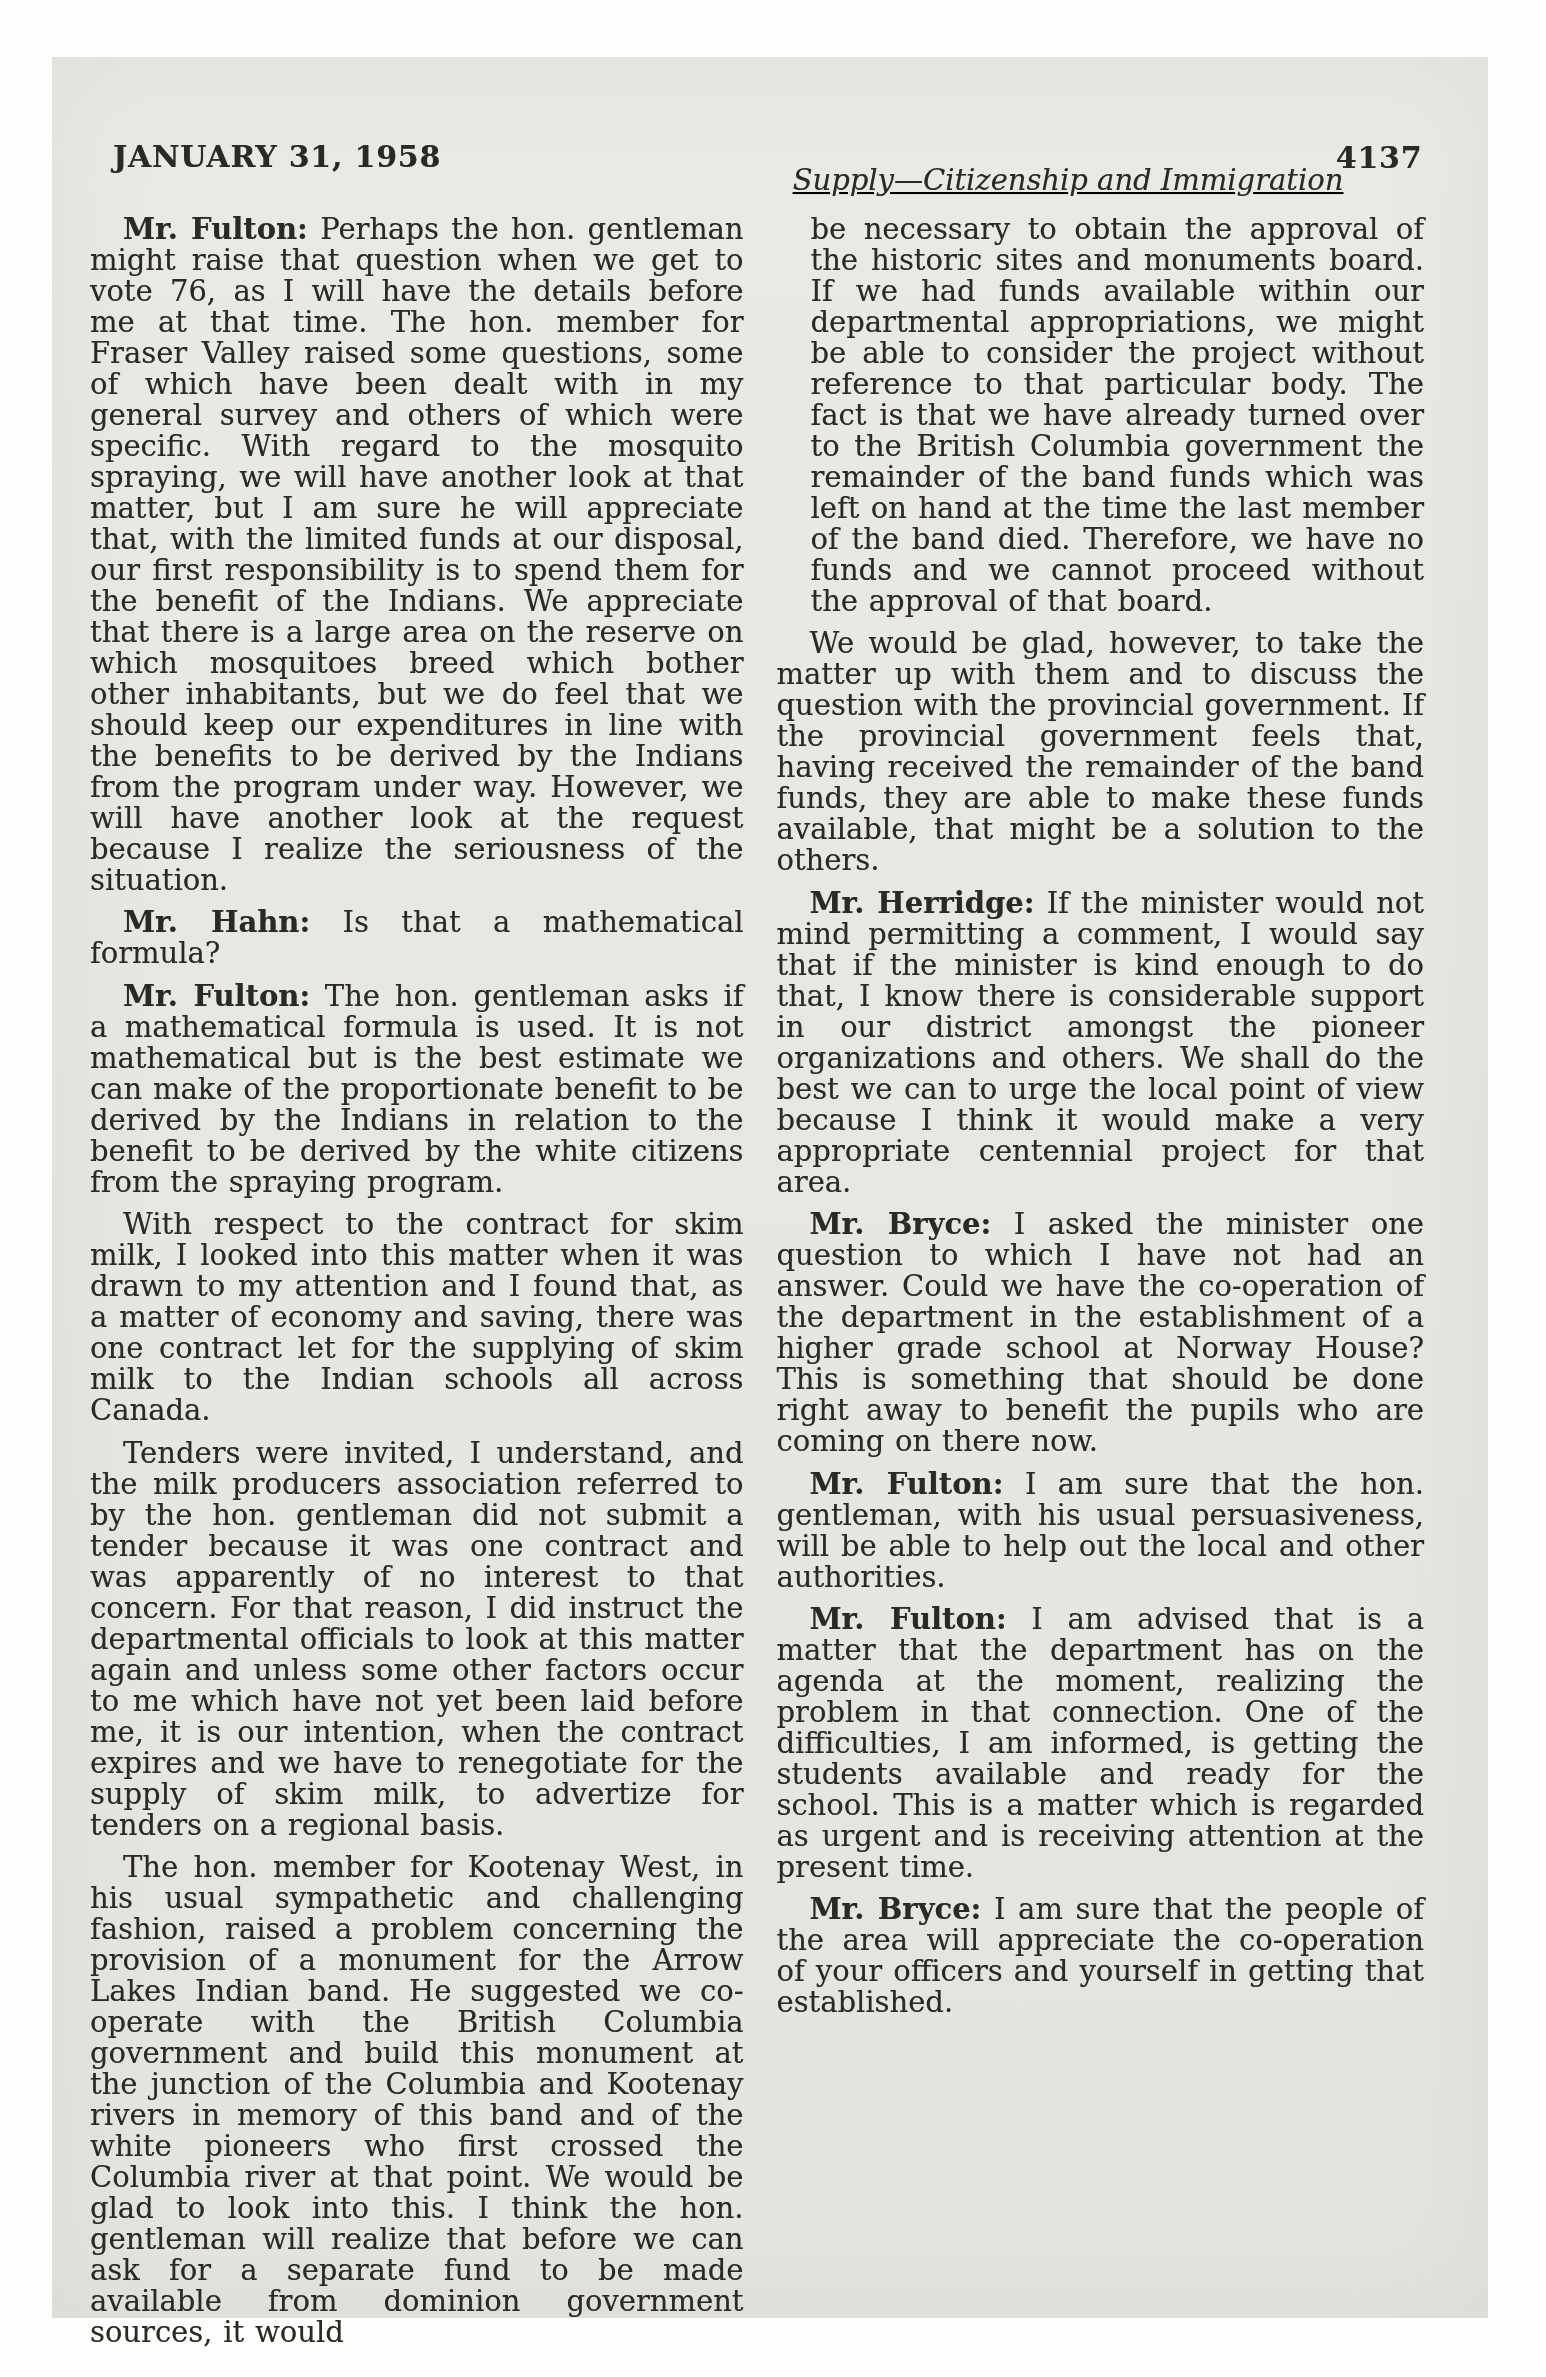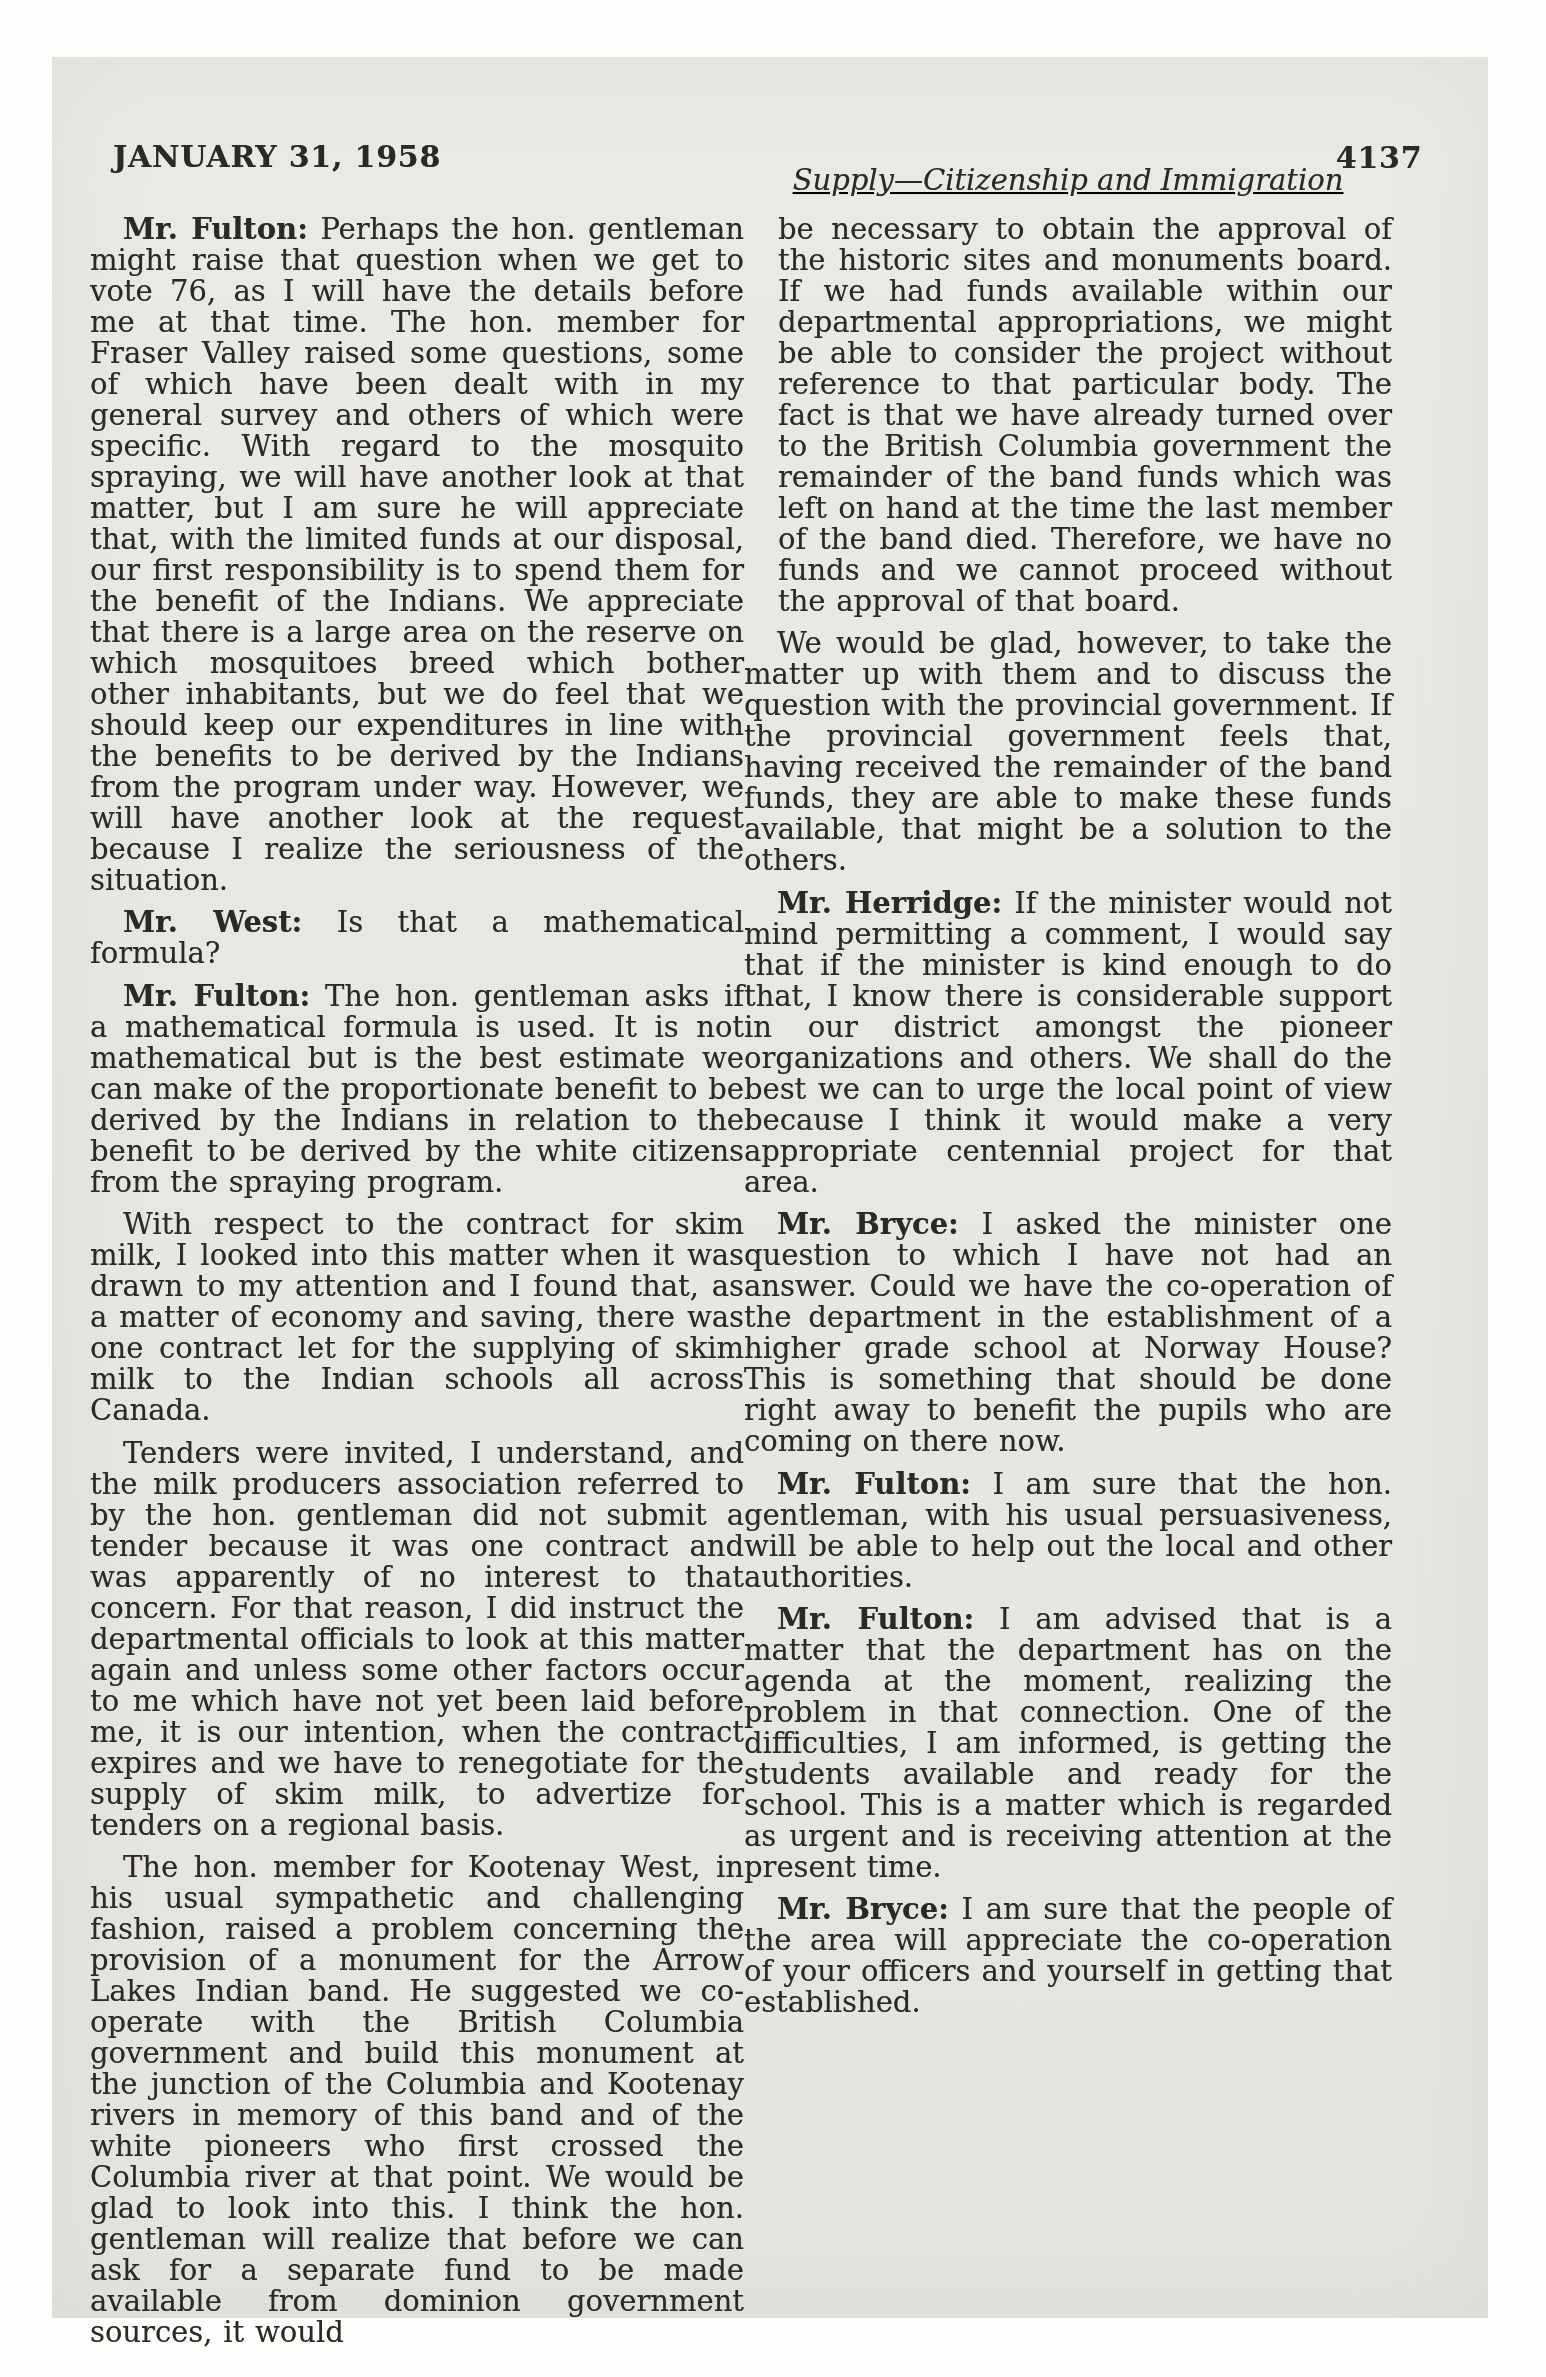--- a/index.html
+++ b/index.html
@@ -51,20 +51,21 @@
     font-style: italic;
     font-size: 29px;
     color: var(--ink, #2b2926);
     text-shadow: 0.2px 0.2px 0.6px rgba(43,41,38,0.4);
     white-space: nowrap;
   }
   .cols {
     position: absolute; left: 38px; top: 157px;
     width: 1334px;
     display: flex;
+    gap: 33px;
   }
   .col-left  { width: 654px; }
   .col-right { width: 648px; }
   .para {
     margin: 11.4px 0 0 0;
     text-align: justify;
     text-indent: 33px;
     font-size: 29px;
     line-height: 31px;
     color: var(--ink, #2b2926);
@@ -82,21 +83,21 @@
   <div class="page-head">
     <div class="date">JANUARY 31, 1958</div>
     <div class="pagenum">4137</div>
   </div>
   <div class="running-row">
     <div class="running-title">Supply—Citizenship and Immigration</div>
   </div>
   <div class="cols">
     <div class="col col-left">
         <p class="para"><b>Mr. Fulton:</b> Perhaps the hon. gentleman might raise that question when we get to vote 76, as I will have the details before me at that time. The hon. member for Fraser Valley raised some questions, some of which have been dealt with in my general survey and others of which were specific. With regard to the mosquito spraying, we will have another look at that matter, but I am sure he will appreciate that, with the limited funds at our disposal, our first responsibility is to spend them for the benefit of the Indians. We appreciate that there is a large area on the reserve on which mosquitoes breed which bother other inhabitants, but we do feel that we should keep our expenditures in line with the benefits to be derived by the Indians from the program under way. However, we will have another look at the request because I realize the seriousness of the situation.</p>
-        <p class="para"><b>Mr. West:</b> Is that a mathematical formula?</p>
+        <p class="para"><b>Mr. Hahn:</b> Is that a mathematical formula?</p>
         <p class="para"><b>Mr. Fulton:</b> The hon. gentleman asks if a mathematical formula is used. It is not mathematical but is the best estimate we can make of the proportionate benefit to be derived by the Indians in relation to the benefit to be derived by the white citizens from the spraying program.</p>
         <p class="para">With respect to the contract for skim milk, I looked into this matter when it was drawn to my attention and I found that, as a matter of economy and saving, there was one contract let for the supplying of skim milk to the Indian schools all across Canada.</p>
         <p class="para">Tenders were invited, I understand, and the milk producers association referred to by the hon. gentleman did not submit a tender because it was one contract and was apparently of no interest to that concern. For that reason, I did instruct the departmental officials to look at this matter again and unless some other factors occur to me which have not yet been laid before me, it is our intention, when the contract expires and we have to renegotiate for the supply of skim milk, to advertize for tenders on a regional basis.</p>
         <p class="para">The hon. member for Kootenay West, in his usual sympathetic and challenging fashion, raised a problem concerning the provision of a monument for the Arrow Lakes Indian band. He suggested we co-operate with the British Columbia government and build this monument at the junction of the Columbia and Kootenay rivers in memory of this band and of the white pioneers who first crossed the Columbia river at that point. We would be glad to look into this. I think the hon. gentleman will realize that before we can ask for a separate fund to be made available from dominion government sources, it would</p>
       </div>
     <div class="col col-right">
         <p class="para no-indent">be necessary to obtain the approval of the historic sites and monuments board. If we had funds available within our departmental appropriations, we might be able to consider the project without reference to that particular body. The fact is that we have already turned over to the British Columbia government the remainder of the band funds which was left on hand at the time the last member of the band died. Therefore, we have no funds and we cannot proceed without the approval of that board.</p>
         <p class="para">We would be glad, however, to take the matter up with them and to discuss the question with the provincial government. If the provincial government feels that, having received the remainder of the band funds, they are able to make these funds available, that might be a solution to the others.</p>
         <p class="para"><b>Mr. Herridge:</b> If the minister would not mind permitting a comment, I would say that if the minister is kind enough to do that, I know there is considerable support in our district amongst the pioneer organizations and others. We shall do the best we can to urge the local point of view because I think it would make a very appropriate centennial project for that area.</p>
         <p class="para"><b>Mr. Bryce:</b> I asked the minister one question to which I have not had an answer. Could we have the co-operation of the department in the establishment of a higher grade school at Norway House? This is something that should be done right away to benefit the pupils who are coming on there now.</p>

